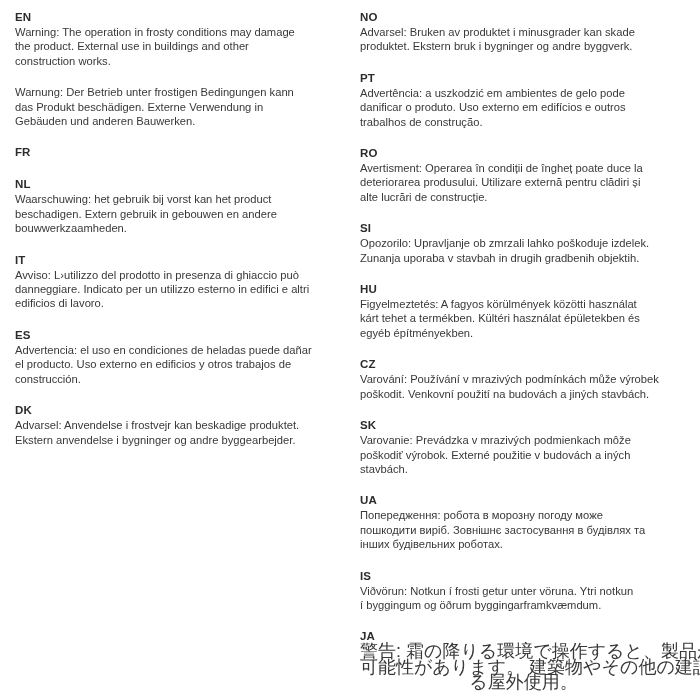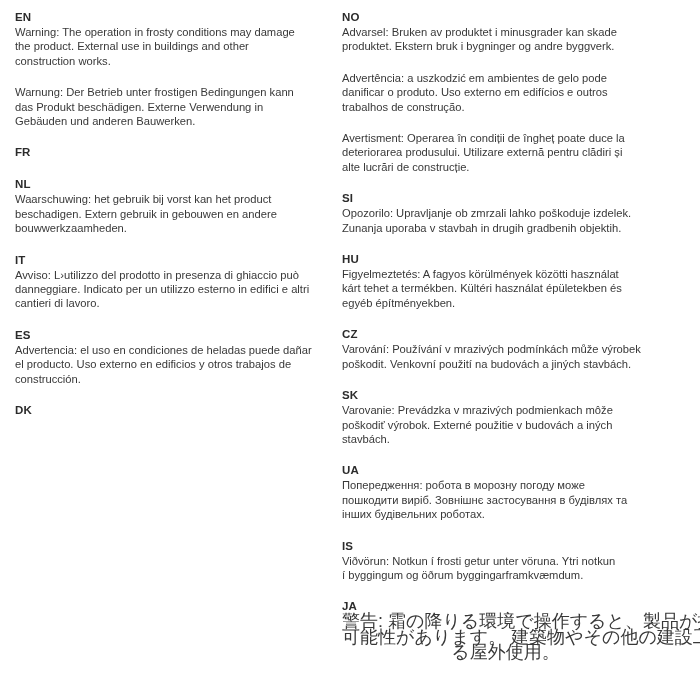--- a/index.html
+++ b/index.html
@@ -9,20 +9,21 @@
   }
   body {
     width: 700px;
     height: 700px;
     overflow: hidden;
     font-family: "Liberation Sans", "DejaVu Sans", sans-serif;
     color: #333333;
   }
   .sheet {
     display: flex;
+    gap: 18px;
     padding: 10px 8px 10px 15px;
     box-sizing: border-box;
   }
   .col {
     width: 327px;
     display: flex;
     flex-direction: column;
     gap: 17px;
     flex: 0 0 auto;
   }
@@ -70,45 +71,49 @@
     <div class="sec">
       <h3>NL</h3>
       <p>Waarschuwing: het gebruik bij vorst kan het product
 beschadigen. Extern gebruik in gebouwen en andere
 bouwwerkzaamheden.</p>
     </div>
     <div class="sec">
       <h3>IT</h3>
       <p>Avviso: L›utilizzo del prodotto in presenza di ghiaccio può
 danneggiare. Indicato per un utilizzo esterno in edifici e altri
-cantieri di lavoro.</p>
+edificios di lavoro.</p>
     </div>
     <div class="sec">
       <h3>ES</h3>
       <p>Advertencia: el uso en condiciones de heladas puede dañar
 el producto. Uso externo en edificios y otros trabajos de
 construcción.</p>
     </div>
     <div class="sec">
       <h3>DK</h3>
+      <p>Advarsel: Anvendelse i frostvejr kan beskadige produktet.
+Ekstern anvendelse i bygninger og andre byggearbejder.</p>
     </div>
   </div>
 
   <div class="col">
     <div class="sec">
       <h3>NO</h3>
       <p>Advarsel: Bruken av produktet i minusgrader kan skade
 produktet. Ekstern bruk i bygninger og andre byggverk.</p>
     </div>
     <div class="sec">
+      <h3>PT</h3>
       <p>Advertência: a uszkodzić em ambientes de gelo pode
 danificar o produto. Uso externo em edifícios e outros
 trabalhos de construção.</p>
     </div>
     <div class="sec">
+      <h3>RO</h3>
       <p>Avertisment: Operarea în condiții de îngheț poate duce la
 deteriorarea produsului. Utilizare externă pentru clădiri și
 alte lucrări de construcție.</p>
     </div>
     <div class="sec">
       <h3>SI</h3>
       <p>Opozorilo: Upravljanje ob zmrzali lahko poškoduje izdelek.
 Zunanja uporaba v stavbah in drugih gradbenih objektih.</p>
     </div>
     <div class="sec">

